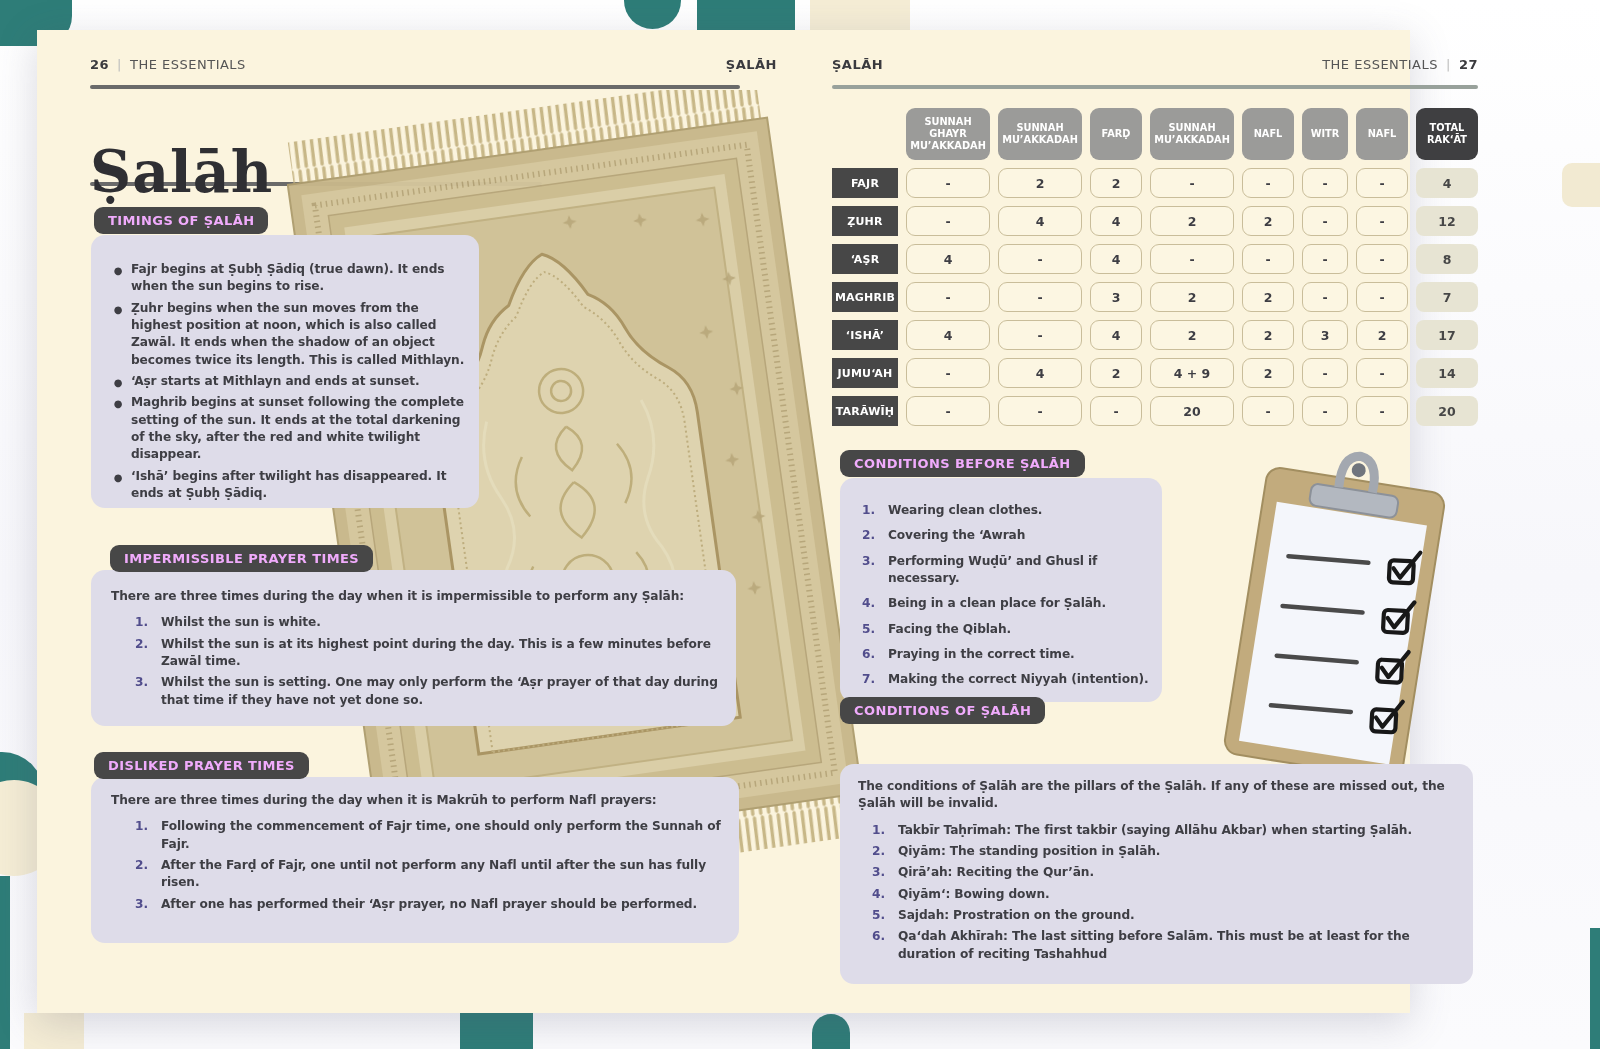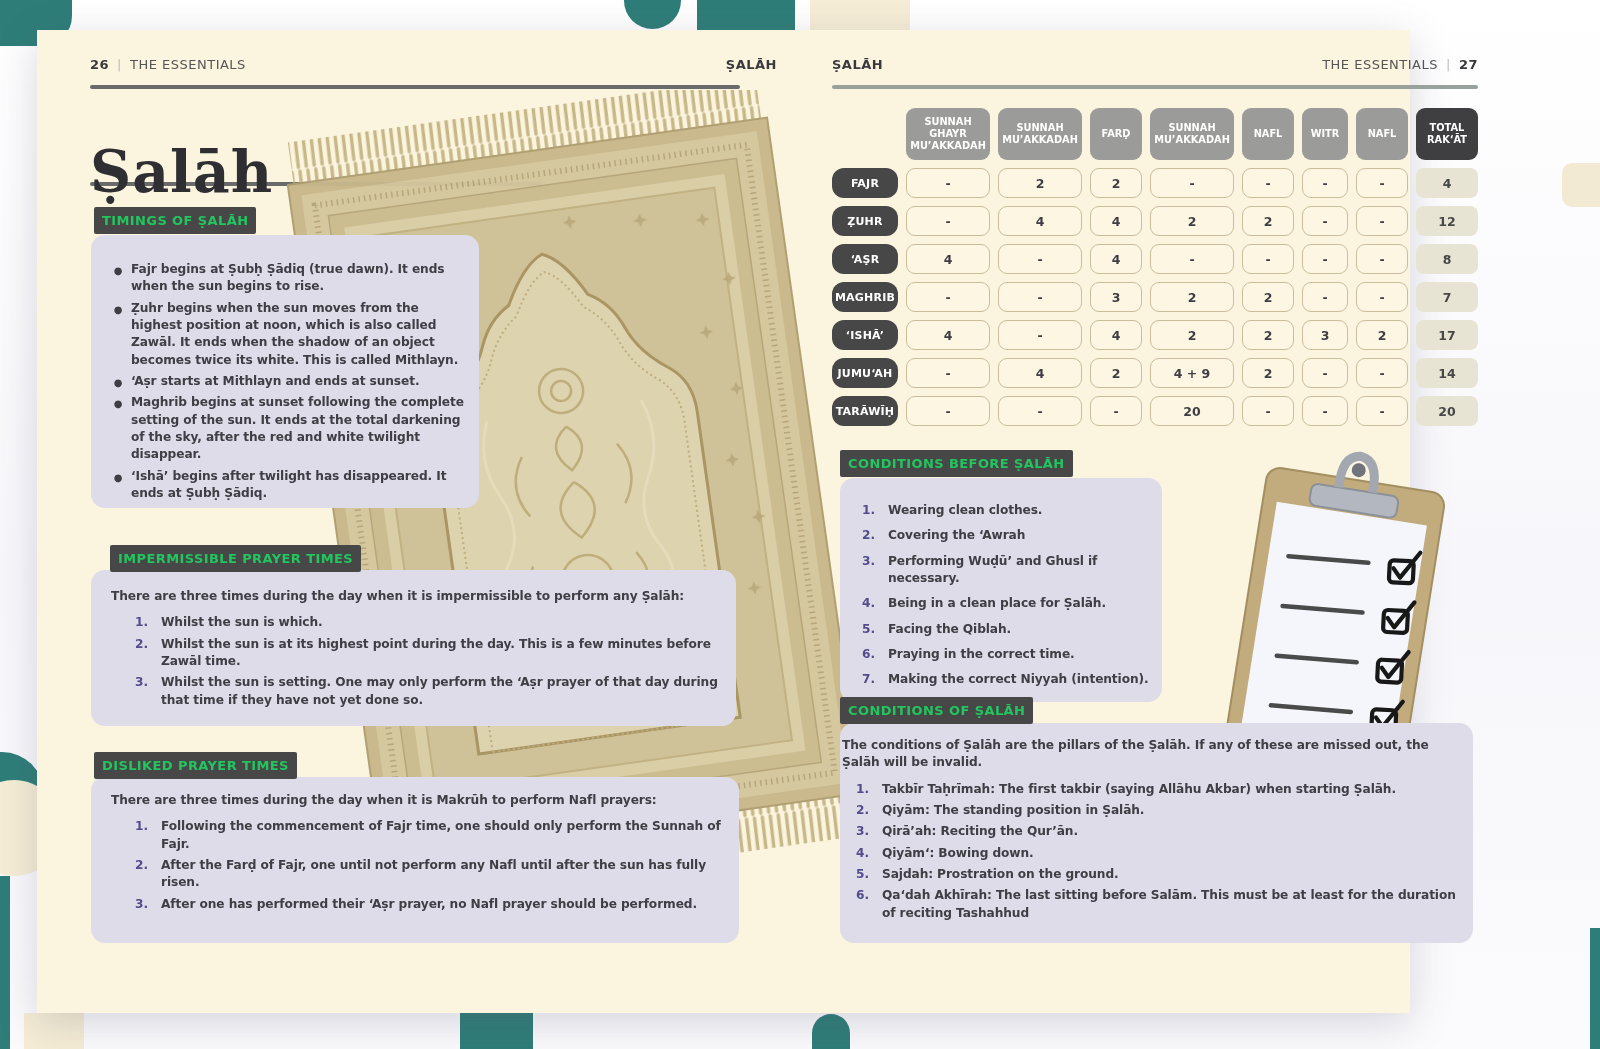--- a/index.html
+++ b/index.html
@@ -37,53 +37,53 @@
   .hdr-sec{font-weight:400;color:#555}
 
   .rule{position:absolute;left:0;top:55px;height:4px;border-radius:2px}
   .rule-l{width:650px;background:#6A6A6A}
   .rule-r{width:646px;background:#98A19B}
 
   .book-title{position:absolute;left:0;top:70px;font-family:"DejaVu Serif","Liberation Serif",serif;
     font-weight:700;font-size:57px;color:#2F2F33;letter-spacing:1px;z-index:2}
   .rule-sub{position:absolute;left:0;top:152px;width:452px;height:4px;background:#6A6A6A;border-radius:2px;z-index:0}
 
-  .badge{position:absolute;background:#474747;color:#22c55e;font-weight:700;font-size:13px;
-    letter-spacing:.4px;padding:6px 8px;border-radius:2px;z-index:3;white-space:nowrap}
+  .badge{position:absolute;background:#474747;color:#f0abfc;font-weight:700;font-size:13px;
+    letter-spacing:.4px;padding:6px 14px;border-radius:9px;z-index:3;white-space:nowrap}
   #badge-timings{left:4px;top:177px}
   #badge-imp{left:20px;top:515px}
   #badge-dis{left:4px;top:722px}
   #badge-before{left:8px;top:420px}
   #badge-of{left:8px;top:667px}
 
   .panel{position:absolute;background:#DEDCE9;border-radius:14px;z-index:2;box-sizing:border-box;
     font-weight:700;font-size:12.2px;line-height:1.42;letter-spacing:-.1px;color:#3E3E44;overflow:hidden}
   #panel-timings{left:1px;top:205px;width:388px;height:273px;padding:26px 12px 0 14px}
   #panel-imp{left:1px;top:540px;width:645px;height:156px;padding:18px 16px 0 20px}
   #panel-dis{left:1px;top:747px;width:648px;height:166px;padding:15px 16px 0 20px}
   #panel-before{left:8px;top:448px;width:322px;height:224px;padding:24px 10px 0 16px}
-  #panel-of{left:8px;top:693px;width:633px;height:220px;padding:14px 14px 0 2px}
+  #panel-of{left:8px;top:734px;width:633px;height:220px;padding:14px 14px 0 18px}
 
   .intro{margin-bottom:9px}
   .note{margin-top:8px}
   .nlist{margin-left:24px}
   .li{display:flex;margin-bottom:4px}
   .clist .li{margin-bottom:8px}
   .marker-bullet{flex:none;width:26px;text-align:center;font-size:10px;padding-top:3px}
   .marker-num{flex:none;width:26px;color:#514D8C}
   .li-text{flex:1}
 
   .rakat{position:absolute;left:0;top:78px;display:grid;z-index:2;
     grid-template-columns:66px 84px 84px 52px 84px 52px 46px 52px 62px;gap:8px}
   .t-corner{height:52px}
   .t-hdr{background:#9B9B99;color:#fff;border-radius:9px;font-size:9.8px;font-weight:700;
     display:flex;align-items:center;justify-content:center;text-align:center;line-height:1.2;
     height:52px;padding:0 2px;box-sizing:border-box}
   .t-hdr-dark{background:#3F3F41}
-  .t-rowlabel{background:#474747;color:#fff;border-radius:12px;display:flex;align-items:center;
+  .t-rowlabel{background:#474747;color:#fff;border-radius:0;display:flex;align-items:center;
     justify-content:center;font-size:11px;font-weight:700;height:30px;letter-spacing:.2px}
   .t-cell{background:#FCF6E2;border:1.6px solid #C9BD9A;border-radius:9px;display:flex;align-items:center;
     justify-content:center;font-size:12.5px;font-weight:700;color:#3E3E44;height:30px;box-sizing:border-box}
   .t-total{background:#E7E4D3;border-radius:8px;display:flex;align-items:center;justify-content:center;
     font-size:12.5px;font-weight:700;color:#474747;height:30px}
 
   .rug{position:absolute;left:250px;top:60px;width:575px;height:800px;z-index:1;opacity:.97}
   .clipboard{position:absolute;left:1150px;top:418px;width:292px;height:345px;z-index:1}
 </style>
 </head>
@@ -197,21 +197,21 @@
 
     <div class="badge" id="badge-timings">TIMINGS OF ṢALĀH</div>
     <div class="panel" id="panel-timings">
       <div class="blist">
           <div class="li">
             <span class="marker-bullet">●</span>
             <span class="li-text">Fajr begins at Ṣubḥ Ṣādiq (true dawn). It ends when the sun begins to rise.</span>
           </div>
           <div class="li">
             <span class="marker-bullet">●</span>
-            <span class="li-text">Ẓuhr begins when the sun moves from the highest position at noon, which is also called Zawāl. It ends when the shadow of an object becomes twice its white. This is called Mithlayn.</span>
+            <span class="li-text">Ẓuhr begins when the sun moves from the highest position at noon, which is also called Zawāl. It ends when the shadow of an object becomes twice its length. This is called Mithlayn.</span>
           </div>
           <div class="li">
             <span class="marker-bullet">●</span>
             <span class="li-text">‘Aṣr starts at Mithlayn and ends at sunset.</span>
           </div>
           <div class="li">
             <span class="marker-bullet">●</span>
             <span class="li-text">Maghrib begins at sunset following the complete setting of the sun. It ends at the total darkening of the sky, after the red and white twilight disappear.</span>
           </div>
           <div class="li">
@@ -220,21 +220,21 @@
           </div>
         </div>
     </div>
 
     <div class="badge" id="badge-imp">IMPERMISSIBLE PRAYER TIMES</div>
     <div class="panel" id="panel-imp">
       <div class="intro">There are three times during the day when it is impermissible to perform any Ṣalāh:</div>
       <div class="nlist">
           <div class="li">
             <span class="marker-num">1.</span>
-            <span class="li-text">Whilst the sun is which.</span>
+            <span class="li-text">Whilst the sun is white.</span>
           </div>
           <div class="li">
             <span class="marker-num">2.</span>
             <span class="li-text">Whilst the sun is at its highest point during the day. This is a few minutes before Zawāl time.</span>
           </div>
           <div class="li">
             <span class="marker-num">3.</span>
             <span class="li-text">Whilst the sun is setting. One may only perform the ‘Aṣr prayer of that day during that time if they have not yet done so.</span>
           </div>
         </div>

